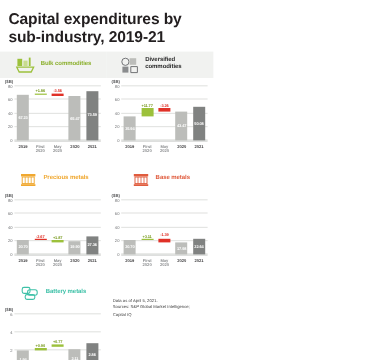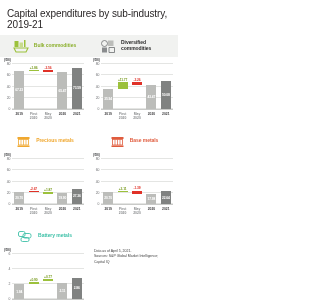--- a/index.html
+++ b/index.html
@@ -6,22 +6,22 @@
   html,body { width:178px; height:300px; }
   body {
     font-family:"Liberation Sans", sans-serif;
     background:#ffffff;
     color:#2b2b2b;
     overflow:hidden;
   }
   .page { width:178px; height:300px; position:relative; }
 
   .title {
-    font-size:10px;
-    font-weight:normal;
+    font-size:13px;
+    font-weight:bold;
     letter-spacing:-0.1px;
     padding:8px 0 0 7px;
     color:#231f20;
   }
 
   .grid {
     position:relative;
     margin-top:5px;
   }
   .row { display:flex; }

